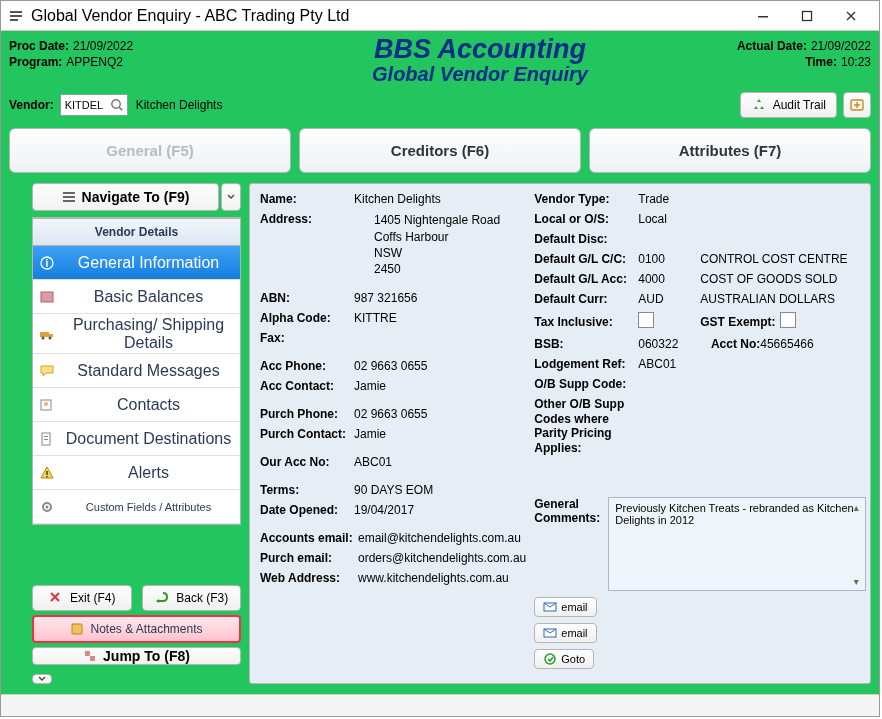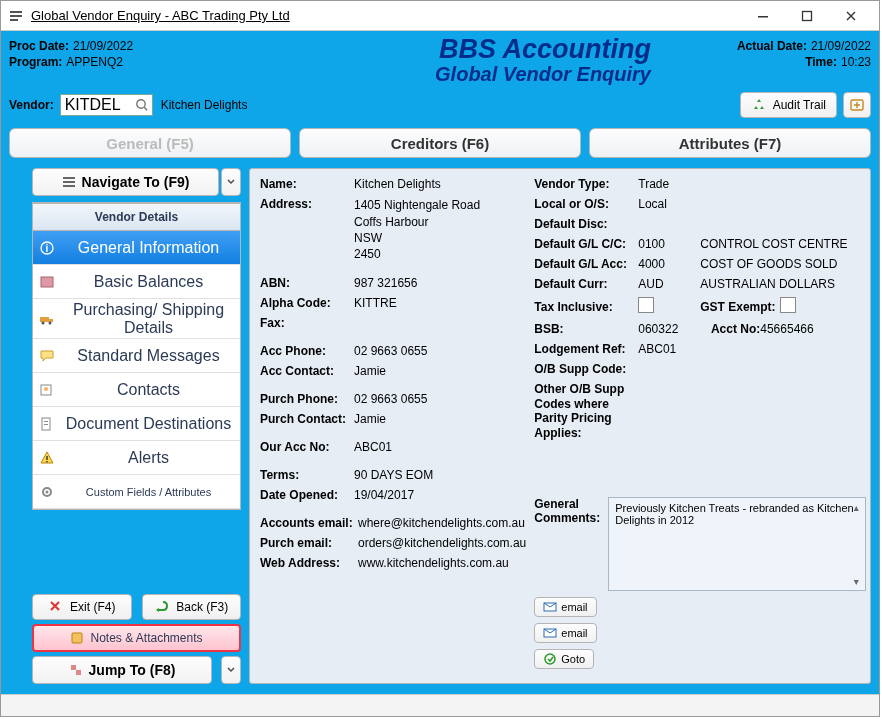--- a/index.html
+++ b/index.html
@@ -1,62 +1,62 @@
 <!DOCTYPE html>
 <html><head>
 <meta charset="utf-8">
 <style>
   * { box-sizing: border-box; font-family: Arial, sans-serif; }
   html,body { margin:0; padding:0; }
   body { width:882px; height:719px; background:#fff; overflow:hidden; font-size:12px; }
   .window { width:880px; height:717px; border:1px solid #999; display:flex; flex-direction:column; }
   .titlebar { height:30px; background:#fff; border-bottom:1px solid #ccc; display:flex; align-items:center; padding:0 6px; }
   .titlebar .ticon { width:18px; height:18px; margin-right:6px; display:inline-flex; align-items:center; justify-content:center; }
-  .titlebar .title { flex:1; font-size:13px;text-decoration:underline; }
+  .titlebar .title { flex:1; font-size:16px; }
   .titlebar .winbtn { width:44px; height:28px; display:flex; align-items:center; justify-content:center; font-size:14px; color:#333; }
-  .app { flex:1; background:#0ea5e9; display:flex; flex-direction:column; padding:4px 8px 6px 8px; }
+  .app { flex:1; background:#22c55e; display:flex; flex-direction:column; padding:4px 8px 6px 8px; }
   .hdr { display:flex; align-items:flex-start; }
   .hdr-left { width:300px; padding-top:4px; }
   .hdr-left .row { margin-bottom:2px; }
   .hdr-left b { font-weight:bold; margin-right:4px; }
-  .hdr-center { flex:1; text-align:right; }
+  .hdr-center { flex:1; text-align:center; }
   .brand1 { color:#002c8a; font-style:italic; font-weight:bold; font-size:27px; line-height:1.05; }
   .brand2 { color:#002c8a; font-style:italic; font-weight:bold; font-size:20px; }
   .hdr-right { width:220px; text-align:right; padding-top:4px; }
   .hdr-right .row { margin-bottom:2px; }
   .hdr-right b { font-weight:bold; margin-right:4px; }
   .vendor-row { display:flex; align-items:center; margin-top:6px; }
   .vendor-row b { font-weight:bold; margin-right:6px; }
   .lookup { position:relative; display:inline-flex; align-items:center; }
-  .lookup input { width:93px; height:22px; border:1px solid #7a9; padding:2px 20px 2px 4px; font-size:16px; background:#fff; }
+  .lookup input { width:68px; height:22px; border:1px solid #7a9; padding:2px 20px 2px 4px; font-size:11px; background:#fff; }
   .lookup .mag { position:absolute; right:3px; top:3px; width:16px; height:16px; }
   .vendor-row .vname { margin-left:8px; }
   .vendor-row .spacer { flex:1; }
   .btn { background:linear-gradient(#fdfdfd,#f0f0f0); border:1px solid #b5b5b5; border-radius:4px; height:26px; display:inline-flex; align-items:center; padding:0 10px; font-size:12px; cursor:pointer; }
   .btn .icn { width:16px; height:16px; margin-right:6px; }
   .iconbtn { width:28px; padding:0; justify-content:center; }
   .tabs { display:flex; gap:8px; margin-top:10px; }
-  .tab { flex:1; height:30px; border:1px solid #b5b5b5; border-radius:6px; background:linear-gradient(#fdfdfd,#eef1f4); display:flex; align-items:center; justify-content:center; font-size:15px; font-weight:bold; color:#333; }
+  .tab { flex:1; height:45px; border:1px solid #b5b5b5; border-radius:6px; background:linear-gradient(#fdfdfd,#eef1f4); display:flex; align-items:center; justify-content:center; font-size:15px; font-weight:bold; color:#333; }
   .tab.disabled { color:#bbb; }
   .main { flex:1; display:flex; gap:8px; margin-top:10px; min-height:0; }
   .side { width:232px; display:flex; flex-direction:column;padding-left:23px; }
   .navbtn-row { display:flex; gap:2px; margin-bottom:6px; }
   .navbtn { flex:1; height:28px; border:1px solid #b5b5b5; border-radius:4px; background:linear-gradient(#fdfdfd,#f2f2f2); display:flex; align-items:center; justify-content:center; font-weight:bold; font-size:14px; gap:6px;}
   .navdrop { width:20px; border:1px solid #b5b5b5; border-radius:4px; background:linear-gradient(#fdfdfd,#f2f2f2); display:flex; align-items:center; justify-content:center; }
   .navlist { border:1px solid #b5b5b5; border-top:2px solid #b5b5b5; background:#fff; }
   .navhdr { background:linear-gradient(#f2f6fb,#dbe6f2); border-bottom:1px solid #b5b5b5; text-align:center; font-weight:bold; padding:6px 0; color:#2b3a55; }
   .navitem { height:34px; border-bottom:1px solid #e0e0e0; display:flex; align-items:center; padding:0 4px; color:#2b3a55; }
   .navitem .nicon { width:20px; height:20px; margin-right:4px; display:flex; align-items:center; justify-content:center; }
   .navitem .nlabel { flex:1; text-align:center; font-size:16px; }
   .navitem.sel { background:linear-gradient(#3f9ff5,#137fe0); color:#fff; }
   .side-spacer { flex:1; }
   .side-btns { display:flex; gap:10px; margin-top:4px; }
   .side-btns .btn { flex:1; justify-content:center; }
   .notes-btn { margin-top:4px; height:28px; border:2px solid #e34; border-radius:4px; background:linear-gradient(#ffe6ec,#ffc3cf); display:flex; align-items:center; justify-content:center; font-size:12px; color:#2b3a55; gap:6px; }
-  .jump-row { display:flex; gap:9px; margin-top:4px; }
+  .jump-row { display:flex; gap:9px; margin-top:4px;flex-direction:column; }
   .content { flex:1; border:1px solid #b5b5b5; background:#e6edf5; border-radius:3px; padding:8px 10px; display:flex; gap:8px; min-height:0; overflow:hidden;}
   .col { display:flex; flex-direction:column; }
   .col1 .frow { display:flex; margin-bottom:6px; }
   .col1.colw { width:316px; }
   .lab { width:94px; font-weight:bold; }
   .val { flex:1; }
   .addr { margin-left:0; line-height:1.35; }
   .gap { height:8px; }
   .col2 .frow { display:flex; margin-bottom:6px; align-items:center; }
   .col2 { flex:1; }
@@ -301,21 +301,21 @@
         </div>
       </div>
 
       <div class="content">
 
         <div class="col col1 colw">
           <div class="frow">
               <span class="lab">Name:</span>
               <span class="val">Kitchen Delights</span>
             </div>
-          <div class="frow" style="align-items:flex-start;">
+          <div class="frow" style="align-items:flex-start;gap:20px;">
             <span class="lab">Address:</span>
             <span class="val addr">
               <div>1405 Nightengale Road</div>
               <div>Coffs Harbour</div>
               <div>NSW</div>
               <div> 2450</div>
             </span>
           </div>
           <div class="gap"></div>
           <div class="frow">
@@ -358,21 +358,21 @@
               <span class="lab">Terms:</span>
               <span class="val">90 DAYS EOM</span>
             </div>
           <div class="frow">
               <span class="lab">Date Opened:</span>
               <span class="val">19/04/2017</span>
             </div>
           <div class="gap"></div>
           <div class="frow">
               <span class="lab" style="width:98px;">Accounts email:</span>
-              <span class="val">where@kitchendelights.com.au</span>
+              <span class="val">email@kitchendelights.com.au</span>
             </div>
           <div class="frow">
               <span class="lab" style="width:98px;">Purch email:</span>
               <span class="val">orders@kitchendelights.com.au</span>
             </div>
           <div class="frow">
               <span class="lab" style="width:98px;">Web Address:</span>
               <span class="val">www.kitchendelights.com.au</span>
             </div>
         </div>

